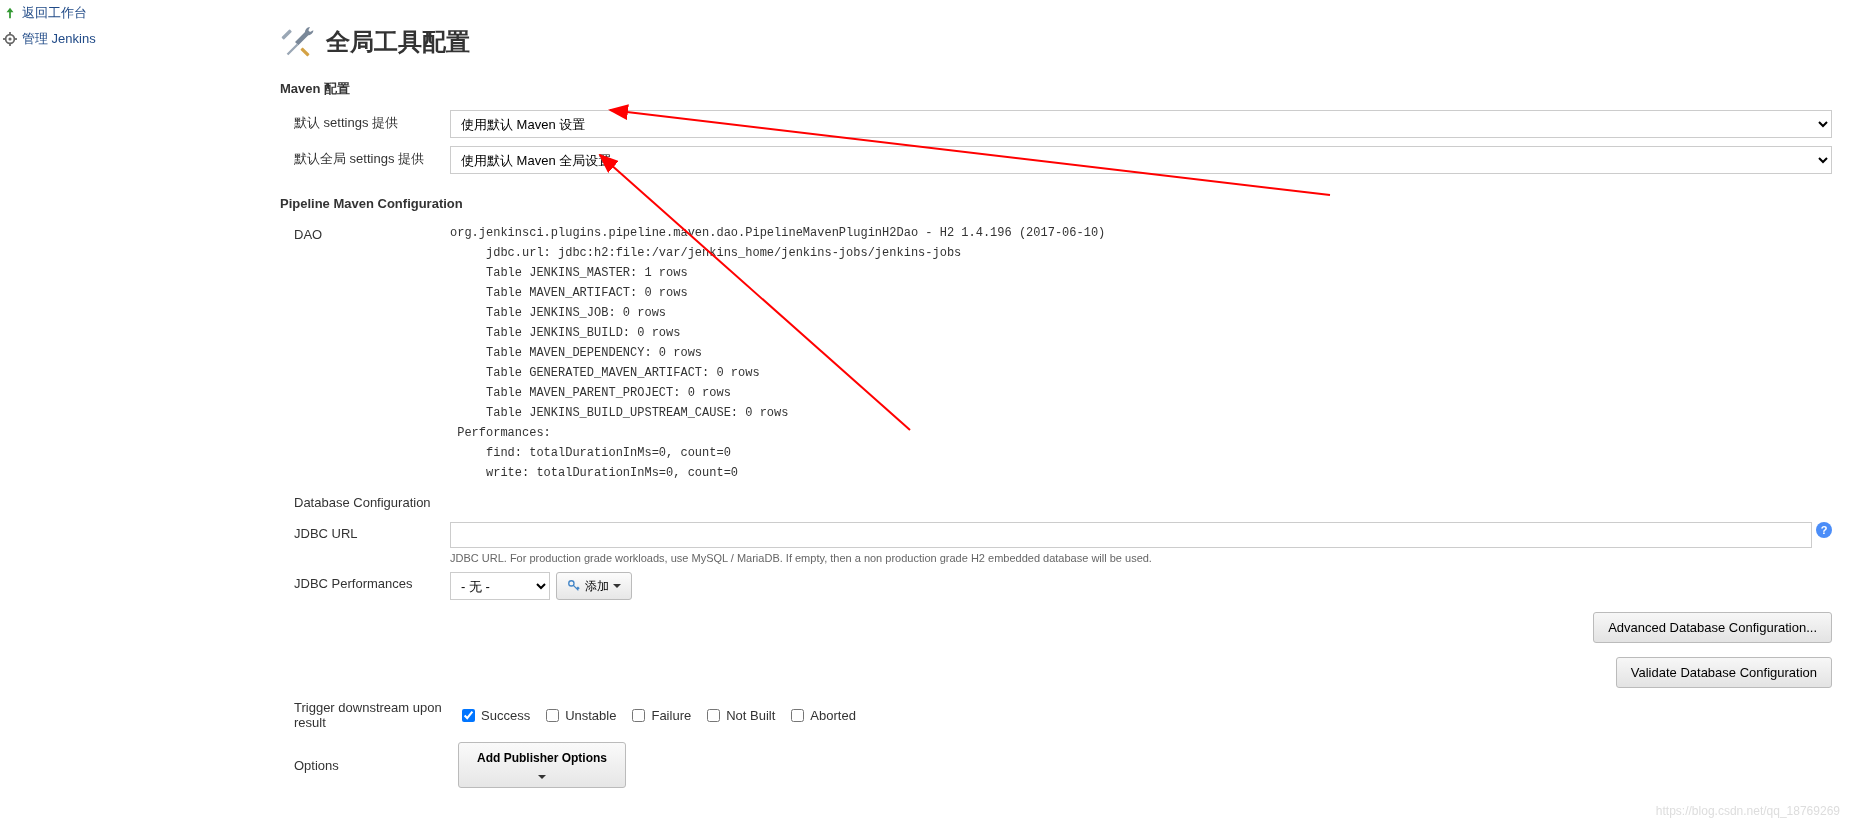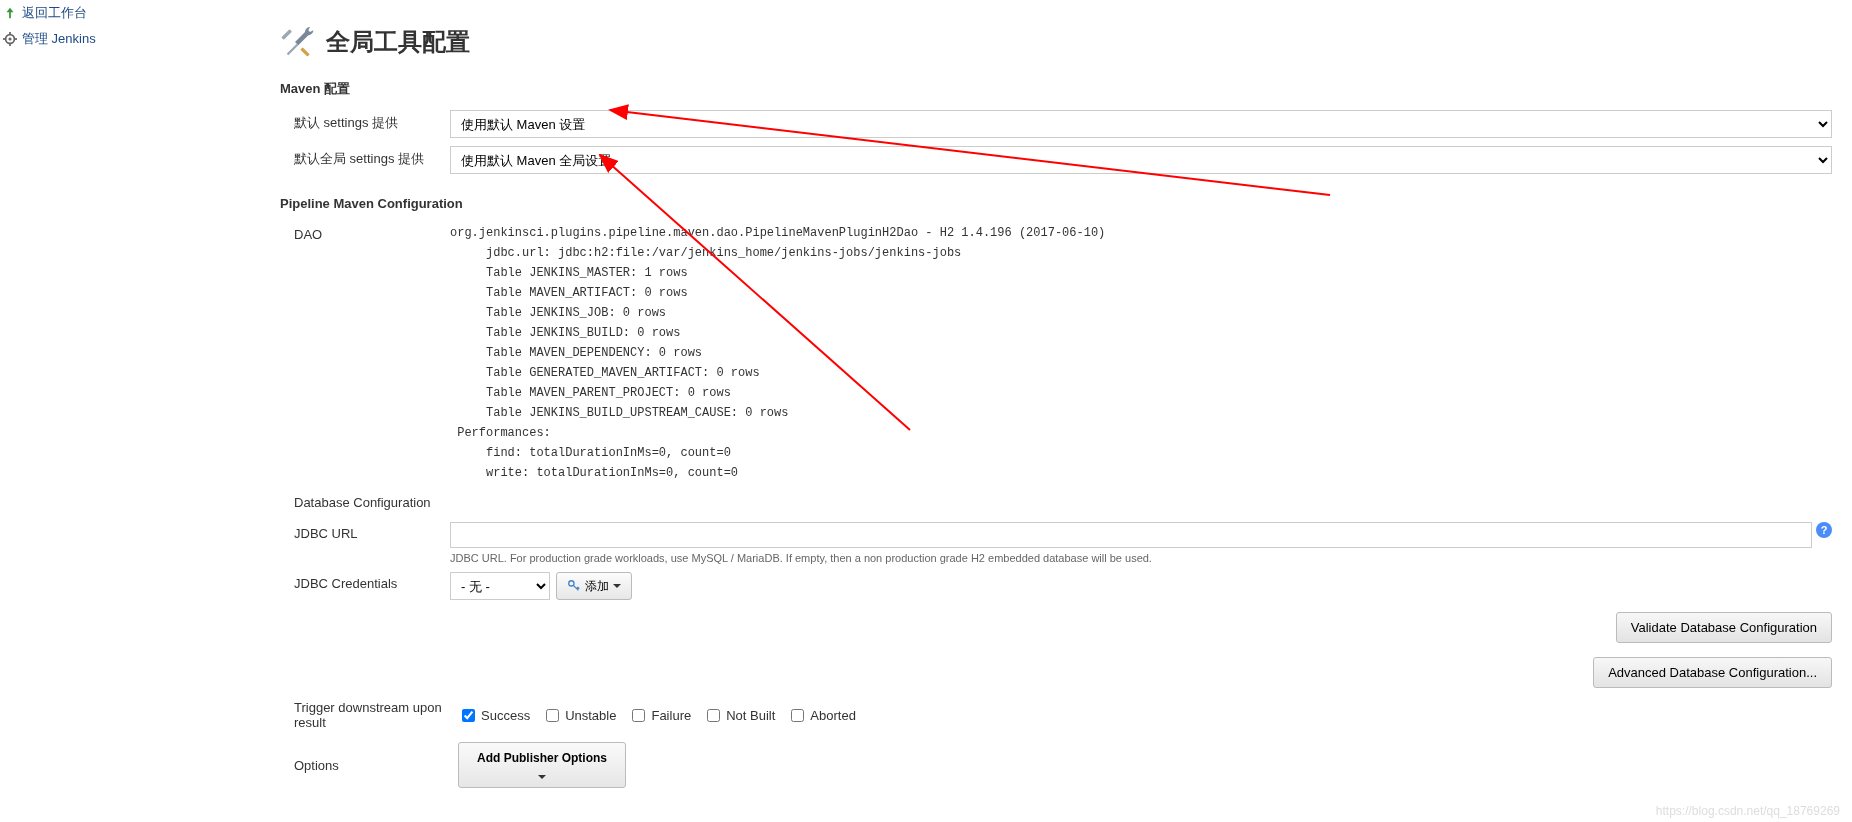--- a/index.html
+++ b/index.html
@@ -303,45 +303,45 @@
         <td class="label-cell">JDBC URL</td>
         <td class="field-cell">
           <div class="jdbc-wrap">
             <input type="text" value="" style="">
             <span class="help-bubble">?</span>
           </div>
           <div class="help-text">JDBC URL. For production grade workloads, use MySQL / MariaDB. If empty, then a non production grade H2 embedded database will be used.</div>
         </td>
       </tr>
       <tr>
-        <td class="label-cell">JDBC Credentials</td>
+        <td class="label-cell">JDBC Performances</td>
         <td class="field-cell">
           <div class="credentials-row">
             <select>
               <option>- 无 -</option>
             </select>
             <button class="add-btn">
               <svg class="key-icon-inline" viewBox="0 0 16 16">
                 <circle cx="5" cy="5" r="3" fill="none" stroke="#4285c7" stroke-width="1.5"></circle>
                 <path d="M7 7 L13 13 M11 11 L13 9 M12 12 L14 10" stroke="#4285c7" stroke-width="1.5" fill="none"></path>
               </svg>
               <span>添加</span>
               <span class="dropdown-caret"></span>
             </button>
           </div>
         </td>
       </tr>
     </tbody>
       </table>
 
     <div class="right-btn-row">
+      <button>Advanced Database Configuration...</button>
+    </div>
+    <div class="right-btn-row">
       <button>Validate Database Configuration</button>
-    </div>
-    <div class="right-btn-row">
-      <button>Advanced Database Configuration...</button>
     </div>
 
     <div class="trigger-row">
       <span class="trigger-label">Trigger downstream upon result</span>
       <div class="checkbox-group">
         <label>
             <input type="checkbox" checked="" style="">
             <span>Success</span>
           </label>
         <label>

